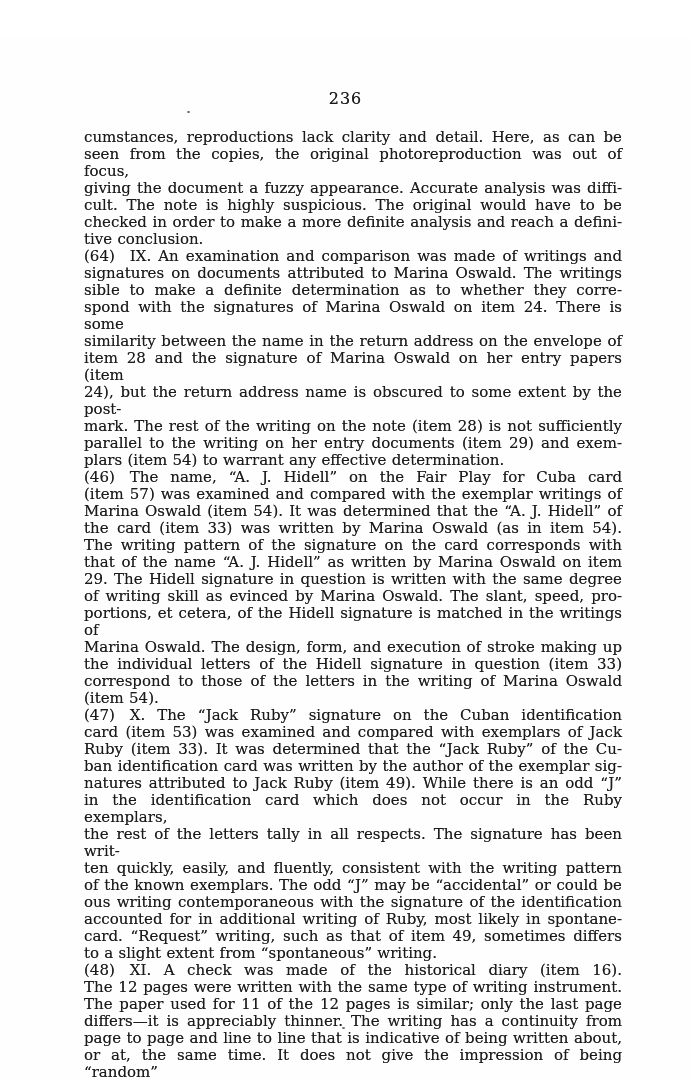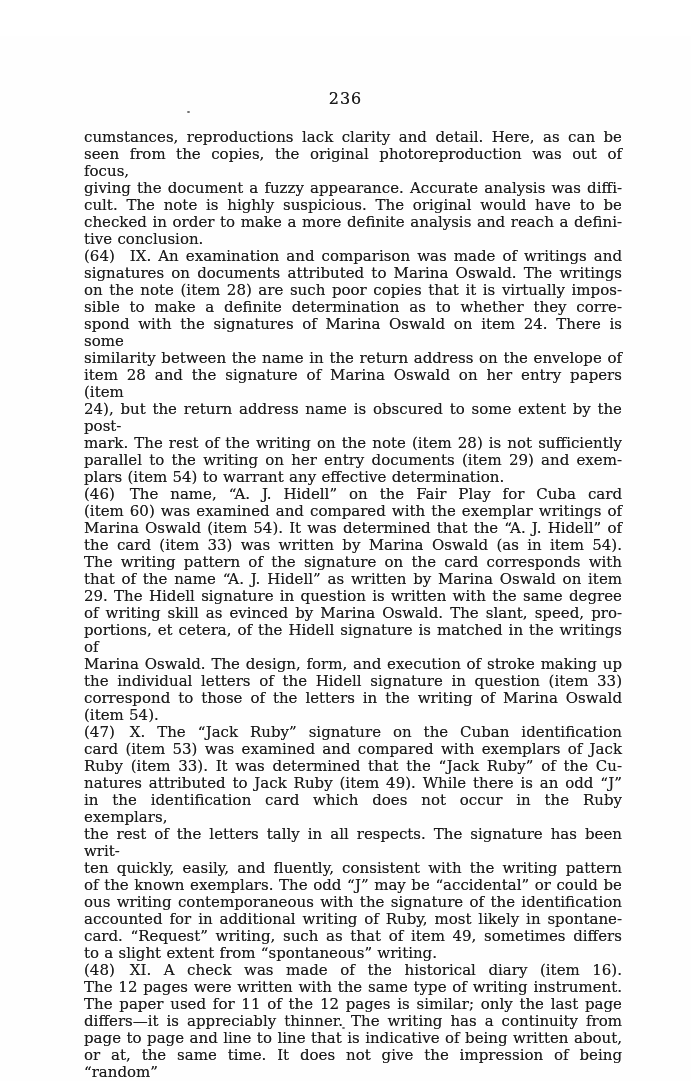--- a/index.html
+++ b/index.html
@@ -76,49 +76,49 @@
         <div class="tline">cumstances, reproductions lack clarity and detail. Here, as can be</div>
         <div class="tline">seen from the copies, the original photoreproduction was out of focus,</div>
         <div class="tline">giving the document a fuzzy appearance. Accurate analysis was diffi-</div>
         <div class="tline">cult. The note is highly suspicious. The original would have to be</div>
         <div class="tline">checked in order to make a more definite analysis and reach a defini-</div>
         <div class="tline last">tive conclusion.</div>
       </div>
       <div>
         <div class="tline">(64)  IX. An examination and comparison was made of writings and</div>
         <div class="tline">signatures on documents attributed to Marina Oswald. The writings</div>
-        <div class="tline">on the note (item 28) are such poor copies that it is virtually impos-</div>
         <div class="tline">sible to make a definite determination as to whether they corre-</div>
         <div class="tline">spond with the signatures of Marina Oswald on item 24. There is some</div>
         <div class="tline">similarity between the name in the return address on the envelope of</div>
         <div class="tline">item 28 and the signature of Marina Oswald on her entry papers (item</div>
         <div class="tline">24), but the return address name is obscured to some extent by the post-</div>
         <div class="tline">mark. The rest of the writing on the note (item 28) is not sufficiently</div>
         <div class="tline">parallel to the writing on her entry documents (item 29) and exem-</div>
         <div class="tline last">plars (item 54) to warrant any effective determination.</div>
       </div>
       <div>
         <div class="tline">(46)  The name, “A. J. Hidell” on the Fair Play for Cuba card</div>
-        <div class="tline">(item 60) was examined and compared with the exemplar writings of</div>
+        <div class="tline">(item 57) was examined and compared with the exemplar writings of</div>
         <div class="tline">Marina Oswald (item 54). It was determined that the “A. J. Hidell” of</div>
         <div class="tline">the card (item 33) was written by Marina Oswald (as in item 54).</div>
         <div class="tline">The writing pattern of the signature on the card corresponds with</div>
         <div class="tline">that of the name “A. J. Hidell” as written by Marina Oswald on item</div>
         <div class="tline">29. The Hidell signature in question is written with the same degree</div>
         <div class="tline">of writing skill as evinced by Marina Oswald. The slant, speed, pro-</div>
         <div class="tline">portions, et cetera, of the Hidell signature is matched in the writings of</div>
         <div class="tline">Marina Oswald. The design, form, and execution of stroke making up</div>
         <div class="tline">the individual letters of the Hidell signature in question (item 33)</div>
         <div class="tline">correspond to those of the letters in the writing of Marina Oswald</div>
         <div class="tline last">(item 54).</div>
       </div>
       <div>
         <div class="tline">(47)  X. The “Jack Ruby” signature on the Cuban identification</div>
         <div class="tline">card (item 53) was examined and compared with exemplars of Jack</div>
         <div class="tline">Ruby (item 33). It was determined that the “Jack Ruby” of the Cu-</div>
+        <div class="tline">ban identification card was written by the author of the exemplar sig-</div>
         <div class="tline">natures attributed to Jack Ruby (item 49). While there is an odd “J”</div>
         <div class="tline">in the identification card which does not occur in the Ruby exemplars,</div>
         <div class="tline">the rest of the letters tally in all respects. The signature has been writ-</div>
         <div class="tline">ten quickly, easily, and fluently, consistent with the writing pattern</div>
         <div class="tline">of the known exemplars. The odd “J” may be “accidental” or could be</div>
         <div class="tline">ous writing contemporaneous with the signature of the identification</div>
         <div class="tline">accounted for in additional writing of Ruby, most likely in spontane-</div>
         <div class="tline">card. “Request” writing, such as that of item 49, sometimes differs</div>
         <div class="tline last">to a slight extent from “spontaneous” writing.</div>
       </div>

